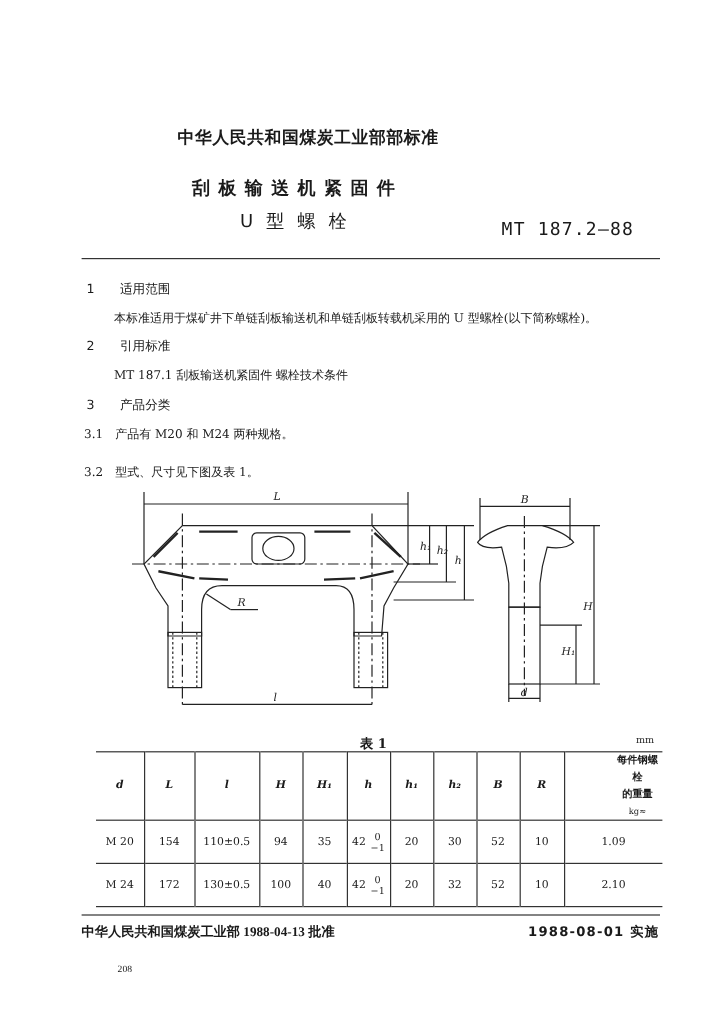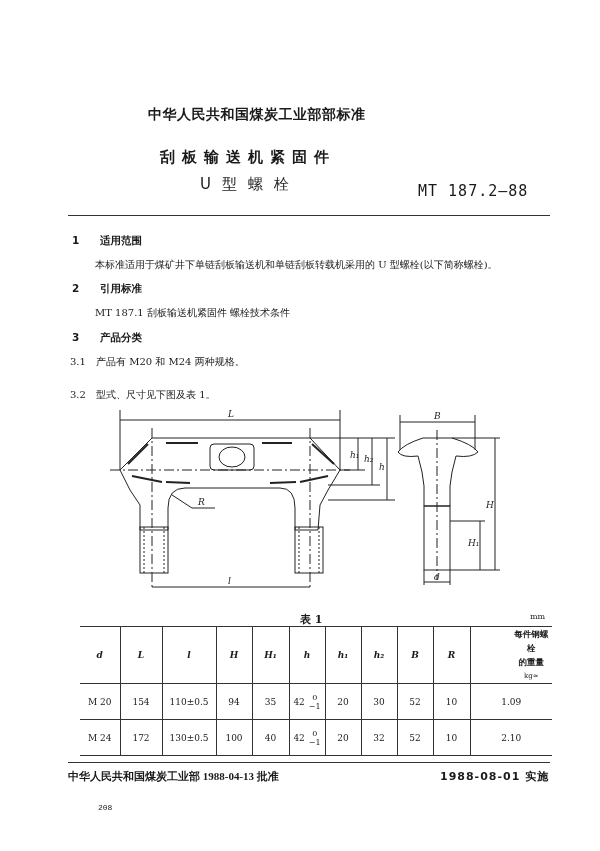--- a/index.html
+++ b/index.html
@@ -3,37 +3,37 @@
 <meta charset="utf-8">
 <style>
   html, body { margin:0; padding:0; background:#ffffff; }
   body { width:600px; height:851px; position:relative; overflow:hidden; font-family:"DejaVu Serif", serif; color:#1a1a1a; }
   .abs { position:absolute; }
   .org { left:148px; top:106px; font-size:14px; font-weight:bold; font-family:"DejaVu Sans", sans-serif; letter-spacing:0.5px; }
   .code { left:418px; top:142px; font-size:15px; letter-spacing:1px; font-family:"DejaVu Sans Mono", monospace;margin-top:40px; }
   .title1 { left:160px; top:148px; font-size:15px; font-weight:bold; letter-spacing:7px; font-family:"DejaVu Sans", sans-serif; }
   .title2 { left:200px; top:175px; font-size:15px; font-weight:normal; letter-spacing:11px; font-family:"DejaVu Sans", sans-serif; }
   .hrule { left:68px; width:482px; height:1px; background:#333; }
-  .sec { font-size:10.5px; font-weight:bold; font-family:"DejaVu Sans", sans-serif; }
+  .sec { font-size:10.5px; font-weight:normal; font-family:"DejaVu Sans", sans-serif; }
   .sec .n { display:inline-block; width:28px; }
   .para { font-size:10px; font-family:"DejaVu Serif", serif; }
   .figure { left:100px; top:400px; width:420px; height:200px; }
   table.t1 { position:absolute; left:80px; top:626px; width:472px; border-collapse:collapse; font-size:9px; font-family:"DejaVu Serif", serif; }
   table.t1 th, table.t1 td { border-left:1px solid #333; text-align:center; padding:0; }
   table.t1 th:first-child, table.t1 td:first-child { border-left:none; }
   table.t1 thead tr { height:54px; border-top:1.5px solid #333; border-bottom:1px solid #333; }
   table.t1 tbody tr { height:36px; border-bottom:1px solid #333; }
   table.t1 tbody tr:last-child { border-bottom:1.5px solid #333; }
   table.t1 th { font-style:italic; font-weight:bold; }
   .tol { display:inline-flex; flex-direction:column; vertical-align:middle; font-size:8px; line-height:9px; margin-left:4px; }
   .tablecap { left:300px; top:612px; font-size:11px; font-weight:bold; }
   .unit { left:530px; top:612px; font-size:8px; }
   .footer-left { left:68px; top:769px; font-size:11px; font-weight:bold; font-family:Liberation Serif, serif; }
   .footer-right { left:440px; top:769px; font-size:11px; font-weight:bold; font-family:"DejaVu Sans", sans-serif; letter-spacing:1px; }
-  .pageno { left:98px; top:803px; font-size:8px; font-family:Liberation Mono, monospace; }
+  .pageno { left:98px; top:803px; font-size:8px; font-family:Liberation Serif, serif; }
 </style>
 </head>
 <body>
 
 <div class="abs org">中华人民共和国煤炭工业部部标准</div>
 <div class="abs code">MT 187.2—88</div>
 <div class="abs title1">刮板输送机紧固件</div>
 <div class="abs title2">U型螺栓</div>
 <div class="abs hrule" style="top:215px;"></div>
 

